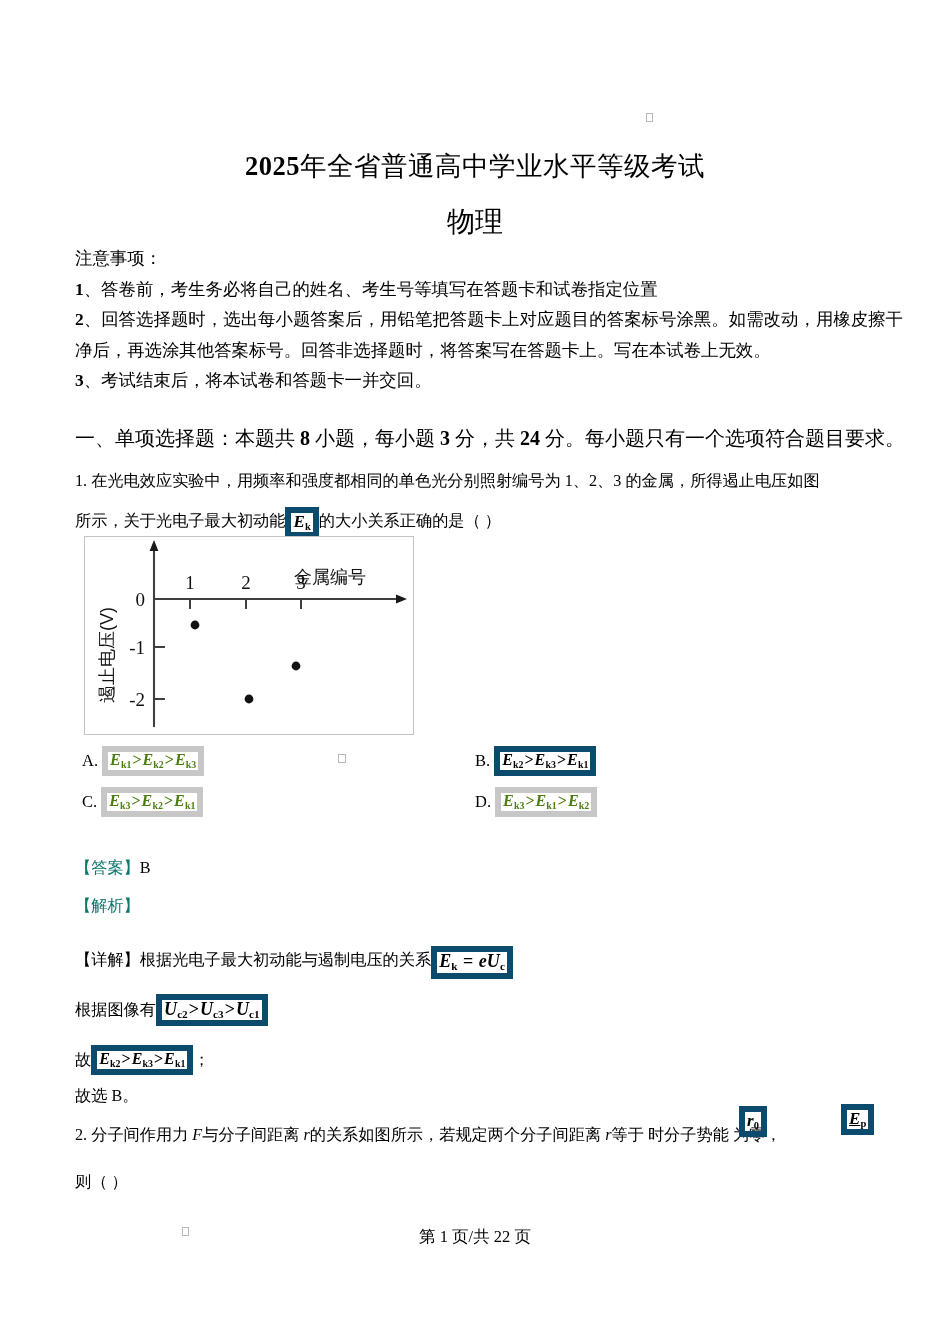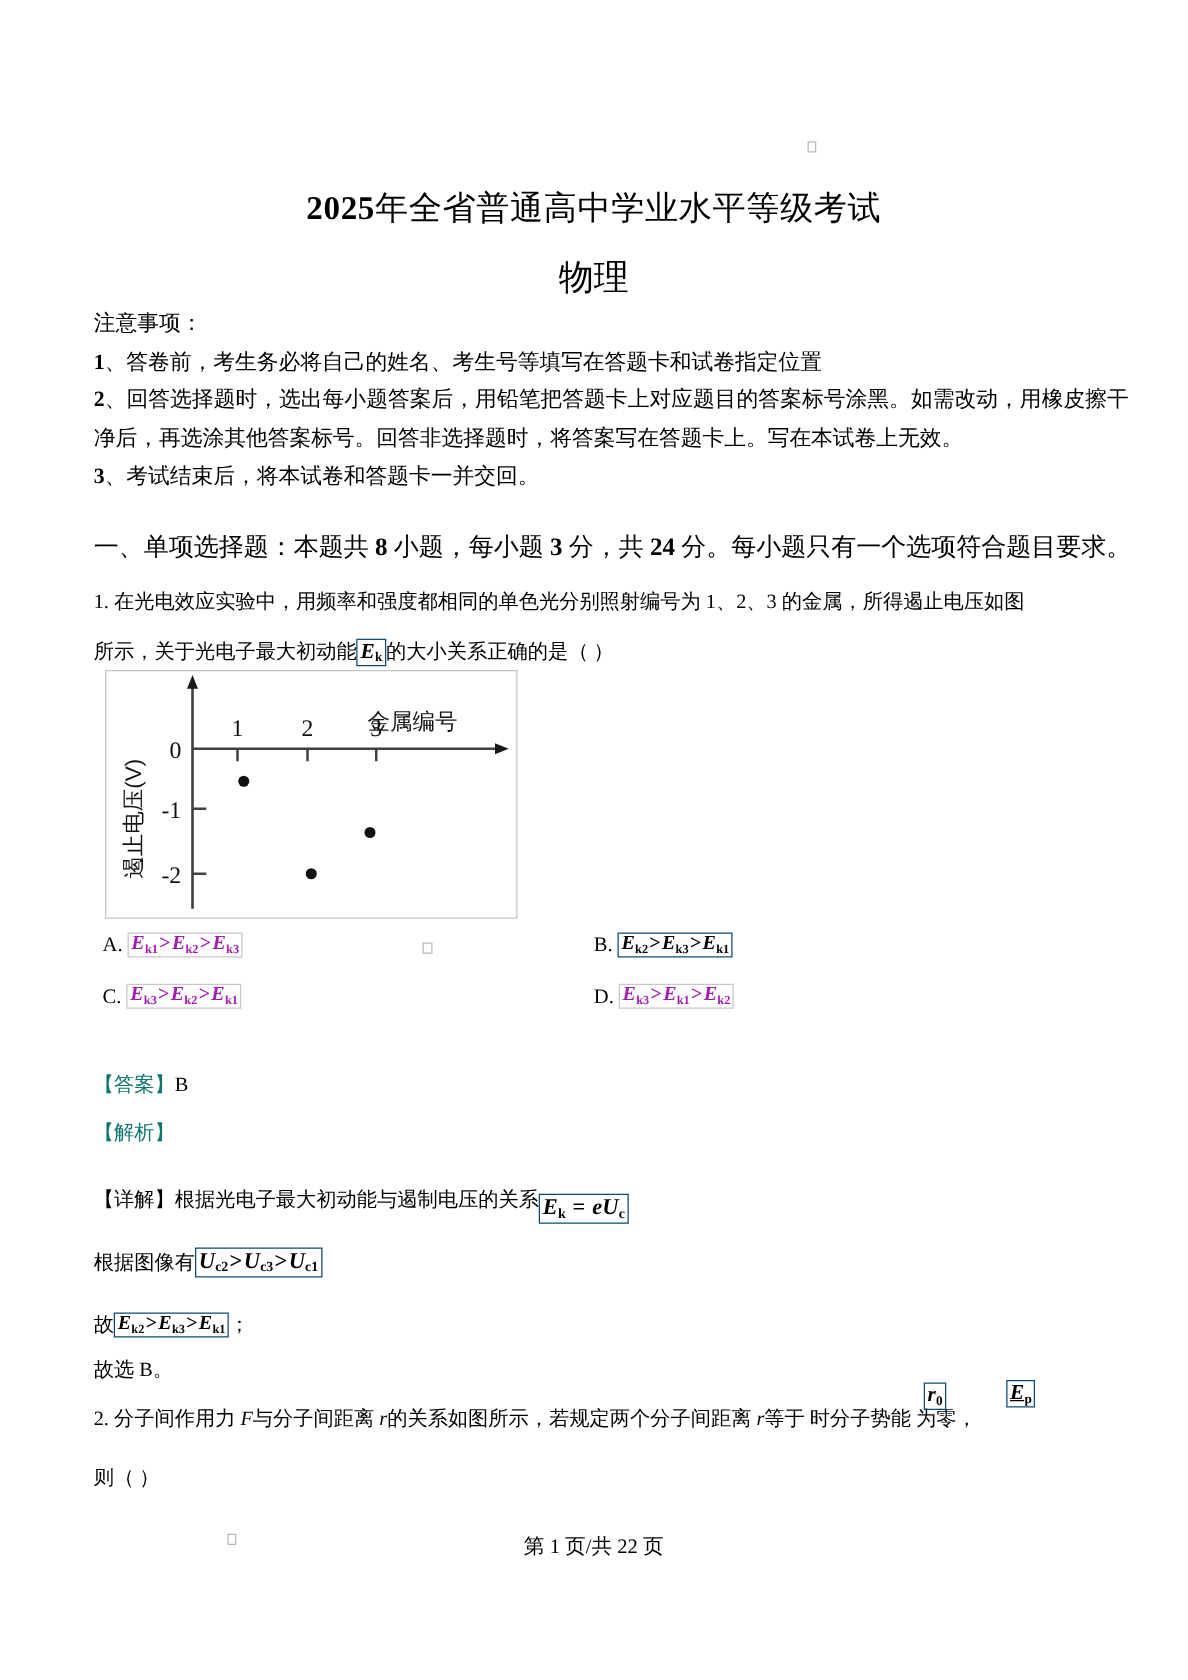--- a/index.html
+++ b/index.html
@@ -91,21 +91,21 @@
     top: 1112px;
     width: 836px;
     font-size: 16.2px;
     line-height: 47px;
   }
   .q2-text p { margin: 0; }
 
   
   .fbox {
     display: inline-block;
-    border: 1px solid #0c4a6e;
+    border: 6px solid #0c4a6e;
     padding: 0 2px;
     vertical-align: middle;
     font-family: "Liberation Serif", "DejaVu Serif", serif;
     font-style: italic;
     font-weight: bold;
     white-space: nowrap;
     line-height: 1.05;
     background: transparent;
     position: relative;
   }
@@ -114,21 +114,21 @@
     font-style: normal;
     font-weight: bold;
     vertical-align: -0.28em;
     margin-left: 0.2px;
   }
   .fbox .op {
     font-style: normal;
     font-weight: bold;
     padding: 0 1px;
   }
-  .fbox.gray { color: #a21caf; border-color: #c7c7c7; text-align: right; }
+  .fbox.gray { color: #4d7c0f; border-color: #c7c7c7; text-align: right; }
 
   .fbox.tiny  { font-size: 17px; }
   .fbox.small { font-size: 16px; }
   .fbox.med   { font-size: 18px; }
 
   
   .fbox.overlap {
     position: absolute;
     background: rgba(255,255,255,0);
   }
@@ -337,19 +337,19 @@
 
   <div class="gu-line">
     <span>故</span>
       <span class="fbox small"><span>E</span><sub>k2</sub><span class="op">&gt;</span><span>E</span><sub>k3</sub><span class="op">&gt;</span><span>E</span><sub>k1</sub></span>
       <span>；</span>
   </div>
 
   <div class="choose-line">故选 B。</div>
 
   <div class="q2-text">
-    <p><span>2.</span><span> 分子间作用力 </span><i>F</i><span>与分子间距离 </span><i>r</i><span>的关系如图所示，若规定两个分子间距离 </span><i>r</i><span>等于</span><span class="fbox tiny overlap" style="left:664px; top:-6px;"><span>r</span><sub>0</sub></span><span> 时分子势能</span><span class="fbox tiny overlap" style="left:730px; top:-8px;text-decoration:underline;"><span>E</span><sub>p</sub></span><span> 为零，</span></p>
+    <p><span>2.</span><span> 分子间作用力 </span><i>F</i><span>与分子间距离 </span><i>r</i><span>的关系如图所示，若规定两个分子间距离 </span><i>r</i><span>等于</span><span class="fbox tiny overlap" style="left:664px; top:-6px;"><span>r</span><sub>0</sub></span><span> 时分子势能</span><span class="fbox tiny overlap" style="left:766px; top:-8px;text-decoration:underline;"><span>E</span><sub>p</sub></span><span> 为零，</span></p>
     <p>则（    ）</p>
   </div>
 
   <div class="footer">第 1 页/共 22 页</div>
 
 </div>
 
 </body></html>

